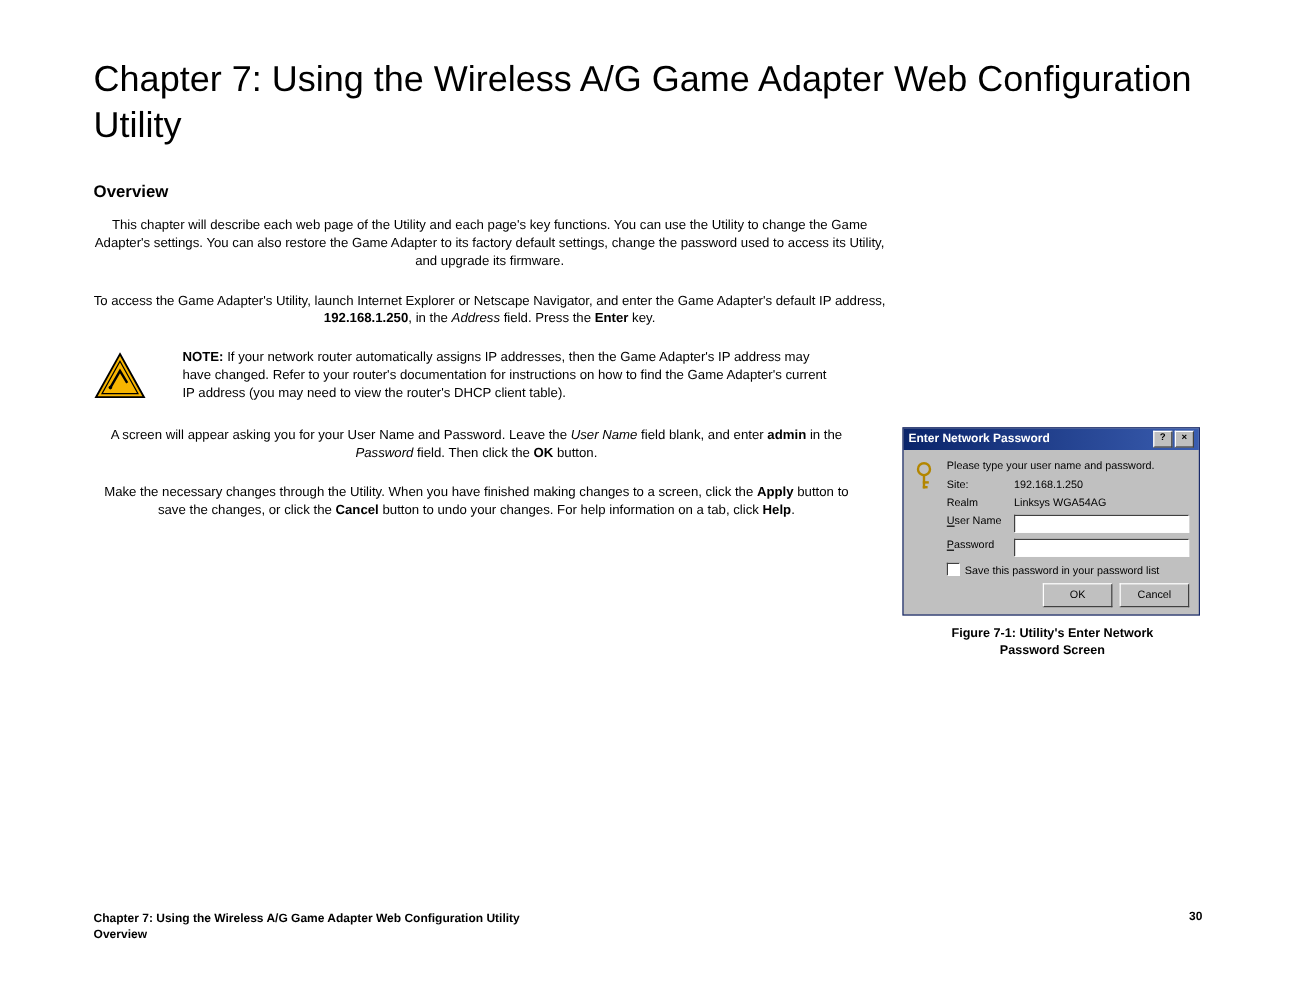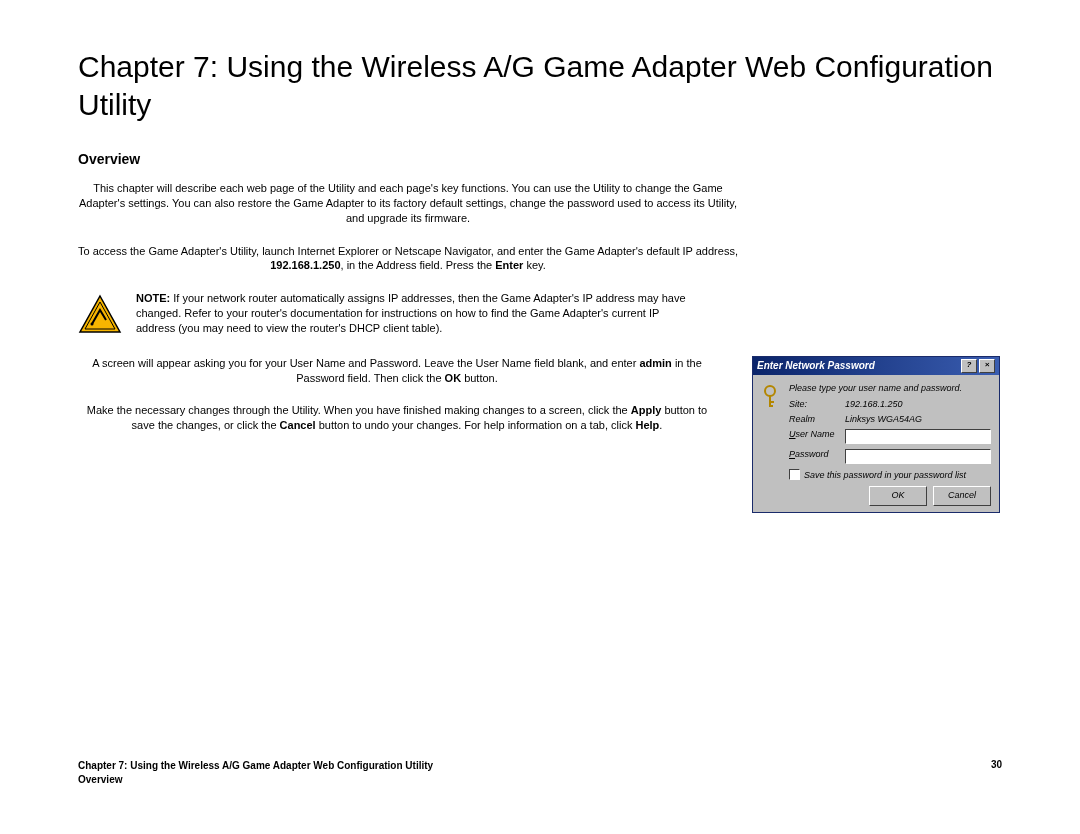--- a/index.html
+++ b/index.html
@@ -36,25 +36,25 @@
     margin: 0 0 14px 0;
   }
   p.body {
     font-size: 11px;
     line-height: 1.35;
     margin: 0 0 18px 0;
     max-width: 660px;
     text-align: center;
   }
   .ip-bold, .b { font-weight: bold; }
-  .i { }
+  .i { font-style: italic; }
   .note-block {
     display: flex;
-    align-items: center;
-    gap: 14px;
+    align-items: flex-start;
+    gap: 30px;
     margin: 0 0 20px 0;
     max-width: 620px;
   }
   .warn-icon {
     width: 44px;
     height: 40px;
     flex-shrink: 0;
     margin-top: 2px;
   }
   .note-text {
@@ -67,21 +67,20 @@
     gap: 36px;
   }
   .left-col {
     flex: 1;
     min-width: 0;
   }
   .right-col {
     width: 250px;
     flex-shrink: 0;
     padding-top: 0;
-    font-style: italic;
   }
   .fig-caption {
     text-align: center;
     font-size: 10.5px;
     font-weight: bold;
     margin-top: 8px;
     line-height: 1.35;
   }
 
   
@@ -278,20 +277,24 @@
                 <div><span class="u">S</span><span>ave this password in your password list</span></div>
               </div>
               <div class="dlg-btns">
                 <div class="dlg-btn">OK</div>
                 <div class="dlg-btn">Cancel</div>
               </div>
             </div>
           </div>
         </div>
       </div>
+      <div class="fig-caption">
+        <span>Figure 7-1: Utility's Enter Network</span><br>
+        <span>Password Screen</span>
+      </div>
     </div>
   </div>
 </div>
 
 <div class="footer">
   <div class="footer-left">
     <div>Chapter 7: Using the Wireless A/G Game Adapter Web Configuration Utility</div>
     <div>Overview</div>
   </div>
   <div>30</div>

